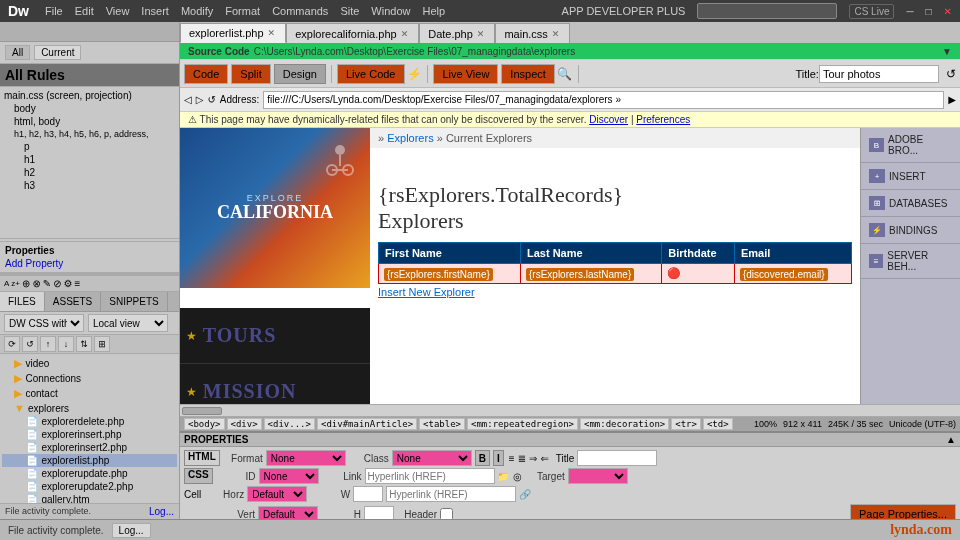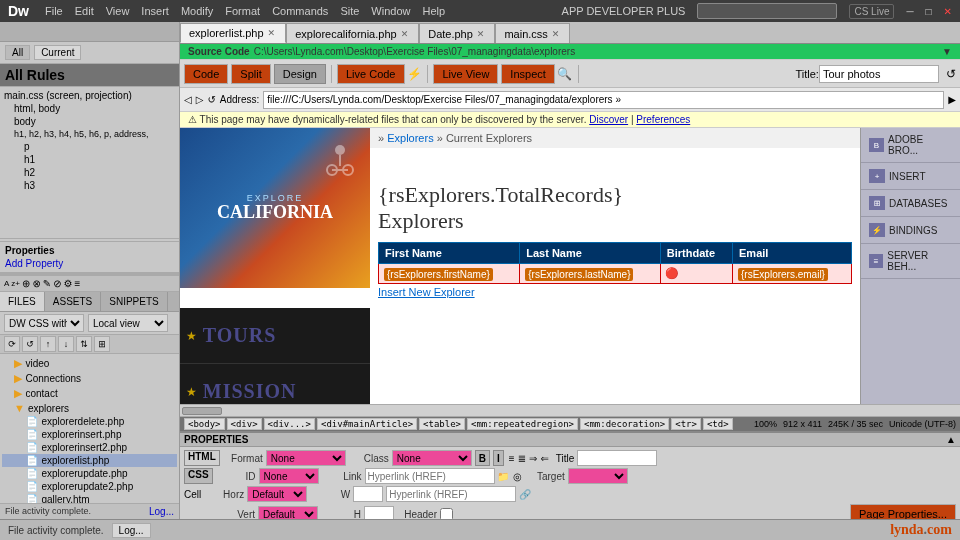--- a/index.html
+++ b/index.html
@@ -514,21 +514,21 @@
       background: #7070a0;
       display: flex;
       align-items: center;
       justify-content: center;
       font-size: 8px;
       color: white;
     }
 
     
     .design-status {
-      background: #737373;
+      background: #a3a3a3;
       border-top: 1px solid #aaa;
       padding: 1px 4px;
       font-size: 10px;
       display: flex;
       align-items: center;
       gap: 4px;
       overflow: hidden;
     }
     .tag-breadcrumb {
       display: flex;
@@ -687,22 +687,22 @@
 
     <div class="css-panel-header">
       <button class="css-btn active">All</button>
       <button class="css-btn">Current</button>
     </div>
 
     <div class="all-rules-label">All Rules</div>
 
     <div class="css-tree">
       <div class="css-tree-item">main.css (screen, projection)</div>
+      <div class="css-tree-item indent1">body</div>
       <div class="css-tree-item indent1">html, body</div>
-      <div class="css-tree-item indent1">body</div>
       <div class="css-tree-item indent1" style="font-size:9px;">h1, h2, h3, h4, h5, h6, p, address,</div>
       <div class="css-tree-item indent2">p</div>
       <div class="css-tree-item indent2">h1</div>
       <div class="css-tree-item indent2">h2</div>
       <div class="css-tree-item indent2">h3</div>
     </div>
 
     <div class="css-tree-separator"></div>
 
     <div class="properties-section">
@@ -911,21 +911,21 @@
                       <td class="dynamic">
                         <span class="rs-tag">{rsExplorers.firstName}</span>
                       </td>
                       <td class="dynamic">
                         <span class="rs-tag">{rsExplorers.lastName}</span>
                       </td>
                       <td class="dynamic">
                         <span>🔴</span>
                       </td>
                       <td class="dynamic">
-                        <span class="rs-tag">{rsExplorers.email}</span>
+                        <span class="rs-tag">{discovered.email}</span>
                       </td>
                     </tr>
                   </tbody>
                 </table>
 
                 <div class="insert-link">Insert New Explorer</div>
               </div>
             </div>
           </div>
 

